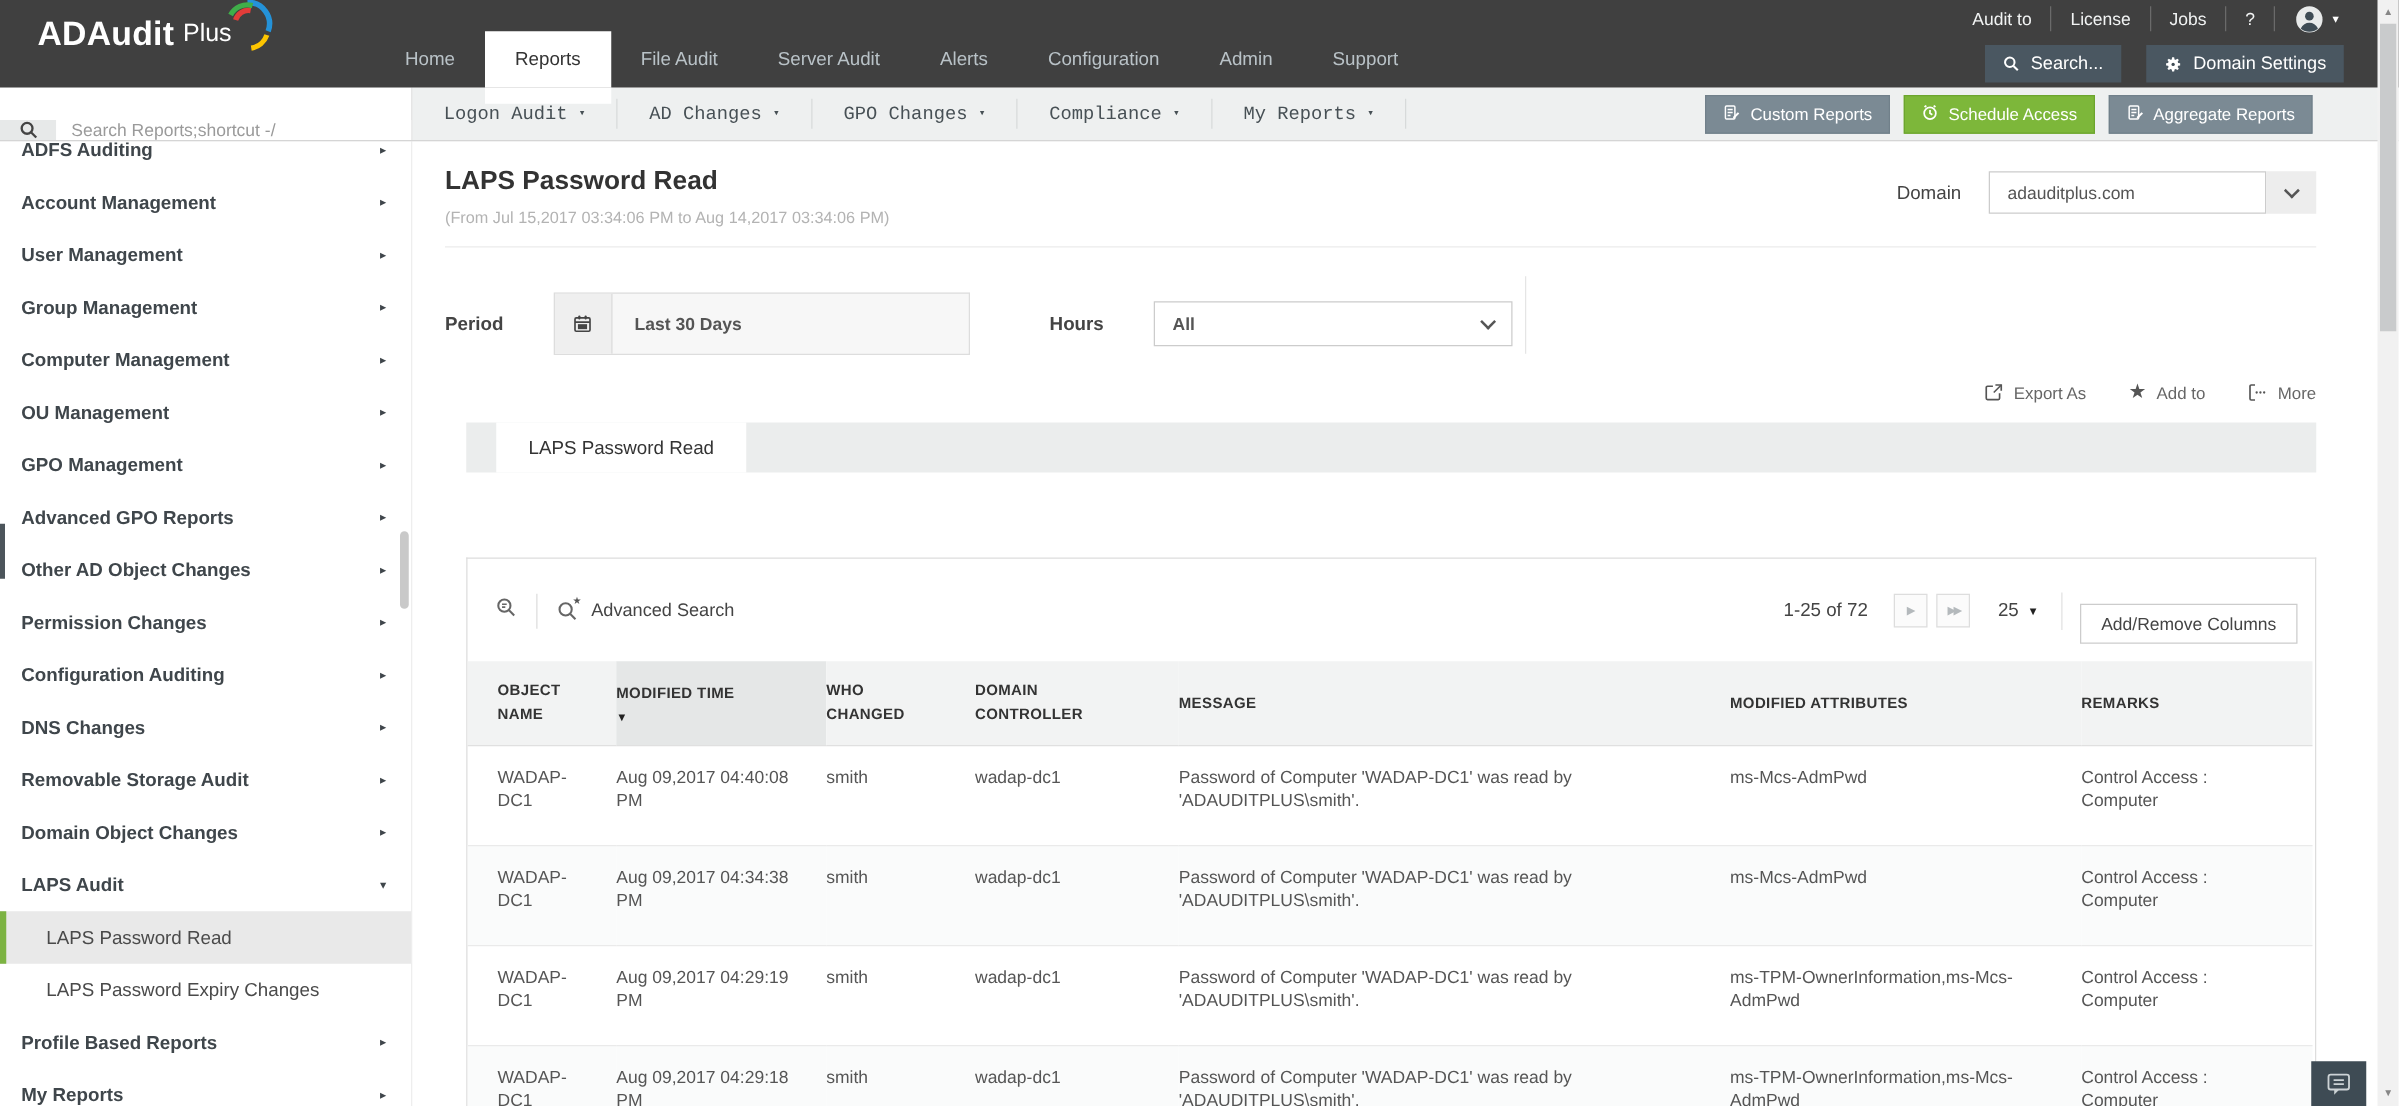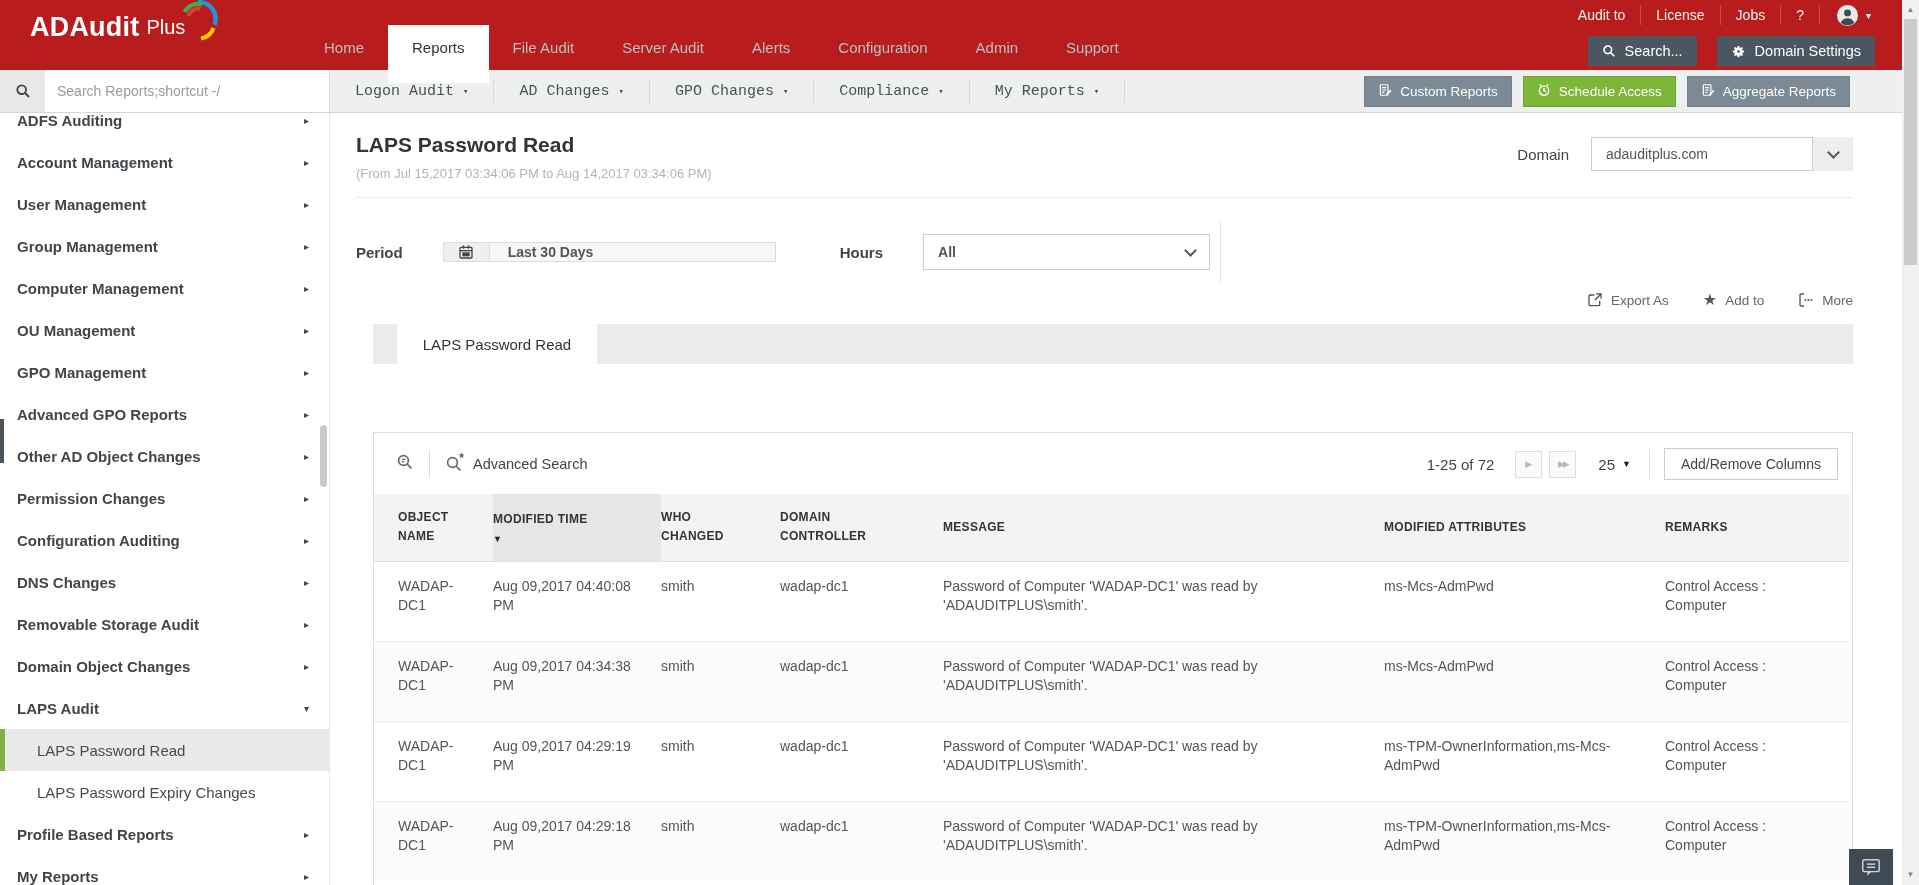--- a/index.html
+++ b/index.html
@@ -1,40 +1,40 @@
 <!DOCTYPE html>
 <html><head>
 <meta charset="utf-8">
 <style>
 *{margin:0;padding:0;box-sizing:border-box;}
 html,body{width:1919px;height:885px;overflow:hidden;background:#fff;
   font-family:"Liberation Sans","DejaVu Sans",sans-serif;}
 .page{position:relative;width:1919px;height:885px;overflow:hidden;}
 
 
-.topbar{position:absolute;top:0;left:0;width:100%;height:70px;background:#b91c1c;z-index:40;padding-left:12px;}
+.topbar{position:absolute;top:0;left:0;width:100%;height:70px;background:#404040;z-index:40;padding-left:12px;}
 .logo{position:absolute;left:30px;top:11px;display:flex;align-items:center;color:#fff;}
 .logo .b{font-size:27px;font-weight:700;letter-spacing:.2px;}
 .logo .l{font-size:20px;font-weight:400;margin-left:7px;}
 .logo svg{margin-left:-10px;margin-top:-14px;}
 .utility{position:absolute;top:2px;right:44px;display:flex;align-items:center;height:26px;}
 .utility .u-item{color:#f2f4f4;font-size:14px;padding:2px 15px;border-right:1px solid rgba(255,255,255,.22);cursor:pointer;}
 .utility .u-item:last-of-type{border-right:1px solid rgba(255,255,255,.22);}
 .u-avatar{display:flex;align-items:center;gap:7px;padding:0 4px 0 16px;cursor:pointer;}
 .u-caret{color:#fff;font-size:10px;}
 .top-btns{position:absolute;top:36px;right:44px;display:flex;gap:20px;}
 .top-btn{height:30px;background:#4a5761;display:flex;align-items:center;gap:9px;padding:0 14px;color:#fff;font-size:14.5px;cursor:pointer;}
 .main-nav{position:absolute;left:300px;bottom:0;display:flex;align-items:flex-end;}
 .nav-tab{height:45px;line-height:45px;padding:0 24px;font-size:15px;color:#b9c2c7;cursor:pointer;position:relative;}
 .nav-tab.active{background:#fff;color:#333;}
 .nav-tab.active::after{content:"";position:absolute;left:0;right:0;top:100%;height:13px;background:#fff;}
 
 
 .subnav{position:absolute;top:70px;left:0;width:100%;height:43px;background:#eef0f0;border-bottom:1px solid #d5d5d5;display:flex;align-items:center;z-index:30;}
-.search-wrap{width:330px;height:100%;display:flex;background:#fff;border-right:1px solid #ddd;flex:none;}
+.search-wrap{width:330px;height:100%;display:flex;background:#fff;border-right:1px solid #ddd;flex:none;align-items:flex-end;}
 .search-icon-cell{width:45px;background:#e7e9e9;display:flex;align-items:center;justify-content:center;flex:none;}
 .report-search{flex:1;border:none;outline:none;font-size:14px;color:#555;padding:0 12px;background:#fff;}
 .report-search::placeholder{color:#9a9a9a;}
 .menus{display:flex;align-items:center;height:100%;font-family:Liberation Mono, monospace;}
 .menu-item{display:flex;align-items:center;gap:9px;padding:0 25px;font-size:15px;color:#475055;cursor:pointer;height:100%;}
 .menu-item .dn{font-size:9px;color:#475055;}
 .menu-sep{width:1px;height:24px;background:#d7dada;}
 .subnav-actions{margin-left:auto;display:flex;align-items:center;gap:11px;padding-right:69px;}
 .btn-pill{height:31px;display:flex;align-items:center;gap:8px;padding:0 13px;color:#fff;font-size:13.5px;cursor:pointer;}
 .btn-pill.gray{background:#7b8a94;border:1px solid #71808a;}
@@ -56,21 +56,21 @@
 .r-title{font-size:21px;font-weight:700;color:#333;}
 .r-sub{margin-top:9px;font-size:13px;color:#b3b3b3;}
 .domain-field{display:flex;align-items:center;gap:22px;margin-top:4px;}
 .f-lbl{font-size:15px;color:#444;}
 .selectbox{display:flex;height:34px;cursor:pointer;}
 .selectbox .val{width:222px;border:1px solid #ccc;background:#fff;display:flex;align-items:center;padding:0 14px;font-size:14px;color:#555;}
 .selectbox .dd{width:40px;background:#ededed;display:flex;align-items:center;justify-content:center;}
 .chev{width:9px;height:9px;border-right:2px solid #555;border-bottom:2px solid #555;transform:rotate(45deg);margin-top:-4px;}
 .head-divider{margin-top:16px;border-bottom:1px solid #ececec;}
 .filters{margin-top:36px;display:flex;align-items:center;position:relative;font-weight:bold;}
-.period-box{margin-left:40px;width:333px;height:20px;border:1px solid #ddd;background:#f7f7f7;display:flex;align-items:center;cursor:pointer;}
+.period-box{margin-left:40px;width:333px;height:50px;border:1px solid #ddd;background:#f7f7f7;display:flex;align-items:center;cursor:pointer;}
 .cal-cell{width:46px;height:100%;display:flex;align-items:center;justify-content:center;border-right:1px solid #ddd;background:#efefef;}
 .period-val{padding-left:18px;font-size:14px;color:#555;}
 .hours-lbl{margin-left:64px;}
 .hours-select{margin-left:40px;width:287px;height:36px;border:1px solid #ccc;background:#fff;display:flex;align-items:center;justify-content:space-between;padding:0 14px;font-size:14px;color:#555;cursor:pointer;}
 .fdiv{position:absolute;left:864px;top:-13px;width:1px;height:62px;background:#e5e5e5;}
 .report-actions{margin-top:22px;display:flex;justify-content:flex-end;align-items:center;gap:34px;}
 .ra{display:flex;align-items:center;gap:8px;font-size:13.5px;color:#666;cursor:pointer;}
 .star-glyph{font-size:16px;color:#555;line-height:1;}
 .tabstrip{margin-left:17px;margin-top:16px;height:40px;background:#ebeded;display:flex;}
 .active-tab{margin-left:24px;width:200px;background:#fff;display:flex;align-items:center;justify-content:center;font-size:15px;color:#333;cursor:pointer;}
@@ -82,21 +82,21 @@
 .tb-vdiv{width:1px;height:28px;background:#ddd;}
 .adv-search{display:flex;align-items:center;gap:10px;font-size:14.5px;color:#444;cursor:pointer;position:relative;}
 .mini-star{position:absolute;left:13px;top:-4px;font-size:8px;color:#555;}
 .tb-right{display:flex;align-items:center;font-size:15px;color:#444;}
 .pg-range{margin-right:14px;}
 .page-btn{width:27px;height:27px;background:#fbfbfb;border:1px solid #ddd;color:#b4b9bc;font-size:9px;display:flex;align-items:center;justify-content:center;margin-left:7px;cursor:pointer;}
 .page-btn.last{letter-spacing:-2px;}
 .page-size{display:flex;align-items:center;gap:7px;margin-left:22px;cursor:pointer;}
 .page-size .dn{font-size:9px;color:#222;}
 .tb-div{width:1px;height:30px;background:#e2e2e2;margin:0 14px 0 18px;}
-.arc-btn{height:32px;border:1px solid #ccc;background:#fff;padding:0 16px;font-size:14px;color:#444;display:flex;align-items:center;cursor:pointer;}
+.arc-btn{height:32px;border:1px solid #ccc;background:#fff;padding:0 16px;font-size:14px;color:#444;display:flex;align-items:center;cursor:pointer;margin-top:21px;}
 
 table.grid{border-collapse:collapse;table-layout:fixed;width:1476px;}
 .grid th{background:#f2f3f3;font-size:12px;font-weight:700;color:#333;text-align:left;vertical-align:middle;padding:10px 26px 10px 0;height:67px;letter-spacing:.3px;cursor:pointer;}
 .grid th:first-child{padding-left:24px;}
 .grid th.sorted{background:#e5e7e7;margin-left:36px;}
 .grid th .hdr{display:block;line-height:1.6;}
 .grid th:nth-child(1) .hdr{max-width:62px;}
 .grid th:nth-child(3) .hdr{max-width:72px;}
 .grid th:nth-child(4) .hdr{max-width:100px;}
 .sort-caret{display:block;font-size:9px;color:#222;margin-top:5px;}

